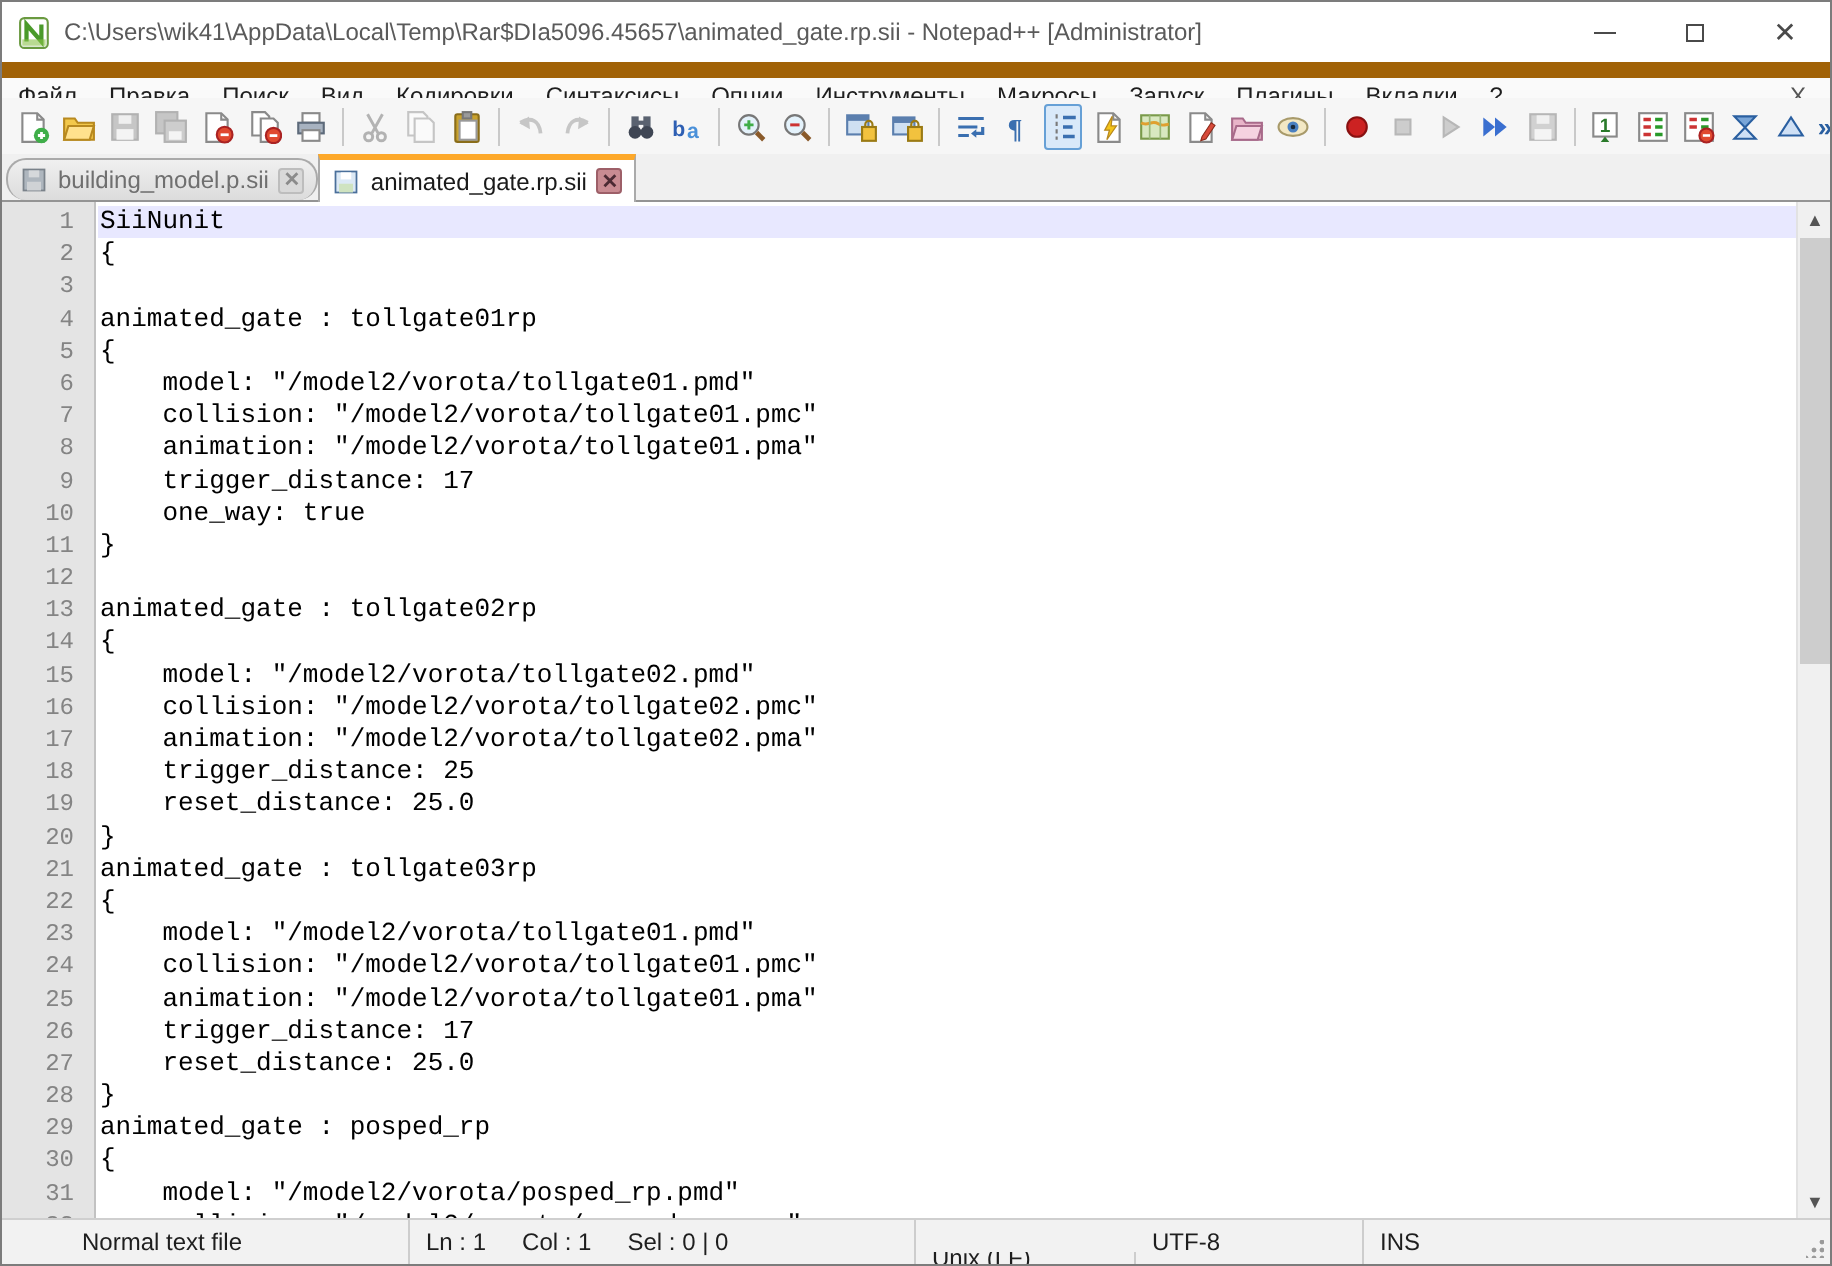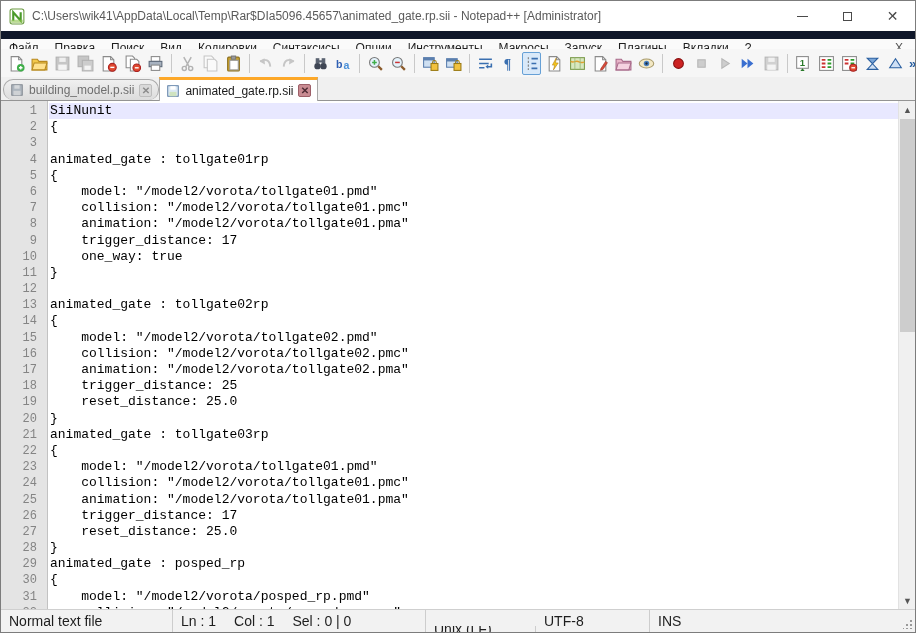--- a/index.html
+++ b/index.html
@@ -1,19 +1,19 @@
 <!DOCTYPE html>
 <html><head>
 <meta charset="utf-8">
 <style>
   * { margin:0; padding:0; box-sizing:border-box; }
   html,body { background:#d8d8d8; }
   body { font-family:"Liberation Sans", sans-serif; }
   .window {
-    position:relative; width:916px; height:633px; background:#0f172a;
+    position:relative; width:916px; height:633px; background:#a16207;
     border:1px solid #7c7c7c; overflow:hidden;
   }
   
   .titlebar { position:absolute; left:0; top:0; right:0; height:30px; background:#ffffff; display:flex; align-items:center; }
   .app-icon { width:17px; height:17px; margin:0 6px 0 8px; flex:0 0 auto; }
   .title-text { font-size:12px; color:#5a5a5a; white-space:nowrap; overflow:hidden; }
   .win-controls { position:absolute; right:0; top:0; height:30px; display:flex; }
   .win-btn { width:45px; height:30px; display:flex; align-items:center; justify-content:center; color:#4a4a4a; }
   .glyph-min { width:11px; height:0; border-top:1px solid #4a4a4a; }
   .glyph-max { width:9px; height:9px; border:1px solid #4a4a4a; }
@@ -48,21 +48,21 @@
           font:13px/16.2px "Liberation Mono", monospace; color:#000; overflow:hidden; }
   .code-line { height:16.2px; white-space:pre; }
   .code-line.cur { background:var(--curline,#e8e8ff); margin-left:-7px; padding-left:7px; }
   
   .vscroll { position:absolute; right:0; top:0; bottom:0; width:17px; background:#f0f0f0; border-left:1px solid #e2e2e2; }
   .sb-arrow { position:absolute; left:0; width:17px; height:17px; display:flex; align-items:center; justify-content:center; color:#555; font-size:9px; }
   .sb-up { top:0; } .sb-down { bottom:0; }
   .sb-thumb { position:absolute; left:1px; width:15px; top:18px; height:213px; background:#cdcdcd; }
   
   .statusbar { position:absolute; left:0; bottom:0; right:0; height:23px; background:#f2f2f2; border-top:1px solid #cfcfcf;
-               display:flex; align-items:stretch; font-size:14px; color:#1e1e1e; }
+               display:flex; align-items:stretch; font-size:12px; color:#1e1e1e;padding-left:32px; }
   .seg { display:flex; align-items:center; border-right:1px solid #cdcdcd; padding-left:8px; white-space:nowrap; overflow:hidden; }
   .seg-doctype { width:172px; }
   .seg-size   { width:203px; }
   .seg-pos    { width:253px; }
   .seg-eol    { width:110px;margin-top:16px; }
   .seg-enc    { width:114px; }
   .seg-ins    { width:44px; border-right:none; }
   .seg .gap { margin-left:26px; }
   .seg .gap-sm { margin-left:18px; }
   .grip { margin-left:auto; width:18px; position:relative; }

